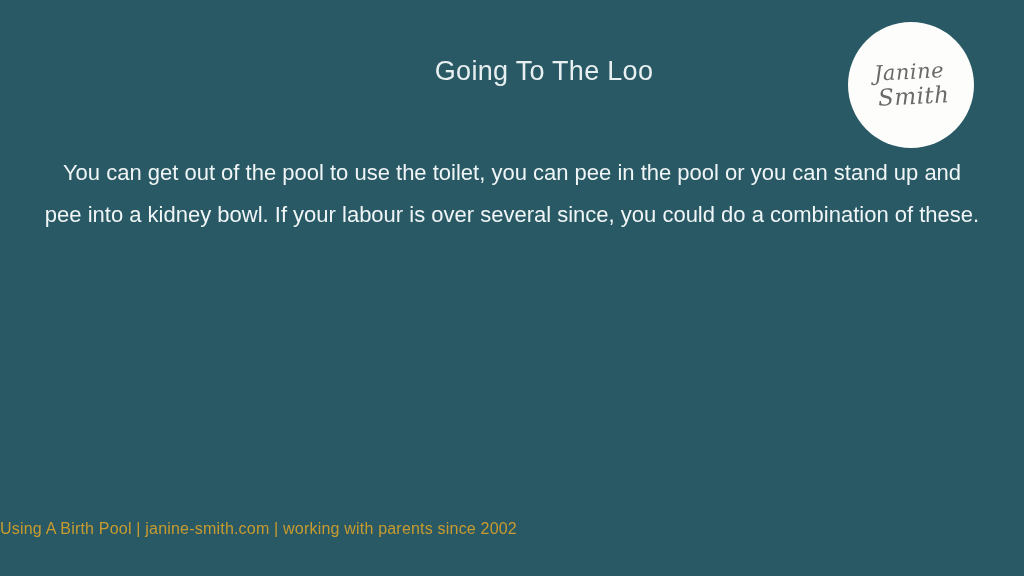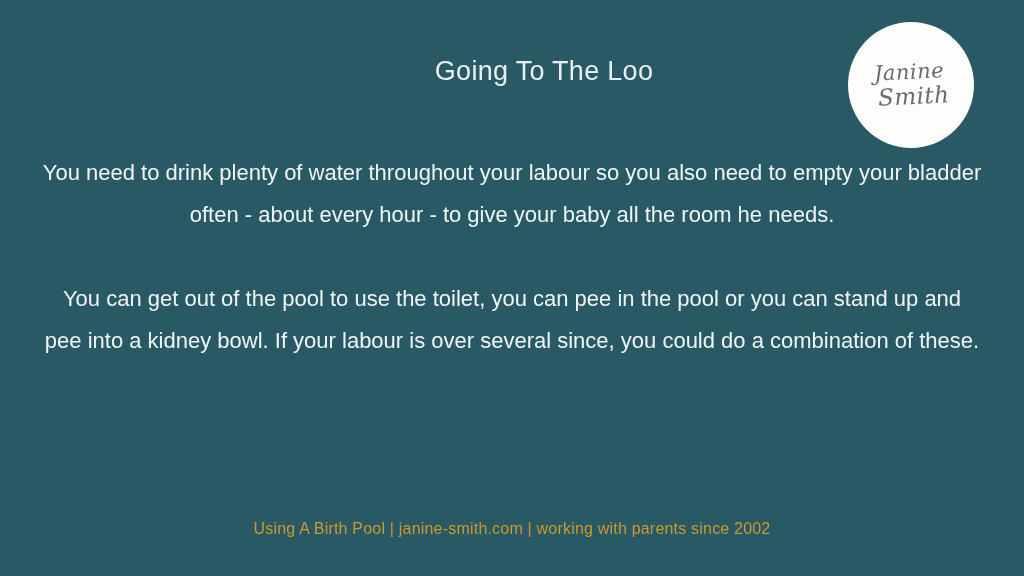--- a/index.html
+++ b/index.html
@@ -89,40 +89,38 @@
   .body-paragraph + .body-paragraph {
     margin-top: 42px;
   }
 
   
   #footer {
     position: absolute;
     top: 519px;
     left: 0;
     width: 1024px;
-    text-align: center;
     color: #c99b2e;
     font-size: 16px;
     font-weight: 400;
     letter-spacing: 0.2px;
     line-height: 1.3;
   }
 </style>
 </head>
 <body>
 
 <div id="slide">
 
   <div id="logo-badge">
     <div class="logo-script" id="logo-line-1">Janine</div>
     <div class="logo-script" id="logo-line-2">Smith</div>
   </div>
 
   <div id="slide-title">Going To The Loo</div>
 
   <div id="body-copy">
-    <p class="body-paragraph">You need to drink plenty of water throughout your labour so you also need to empty your bladder often - about every hour - to give your baby all the room he needs.</p>
     <p class="body-paragraph">You can get out of the pool to use the toilet, you can pee in the pool or you can stand up and pee into a kidney bowl. If your labour is over several since, you could do a combination of these.</p>
   </div>
 
   <div id="footer">Using A Birth Pool | janine-smith.com | working with parents since 2002</div>
 
 </div>
 
 </body></html>

